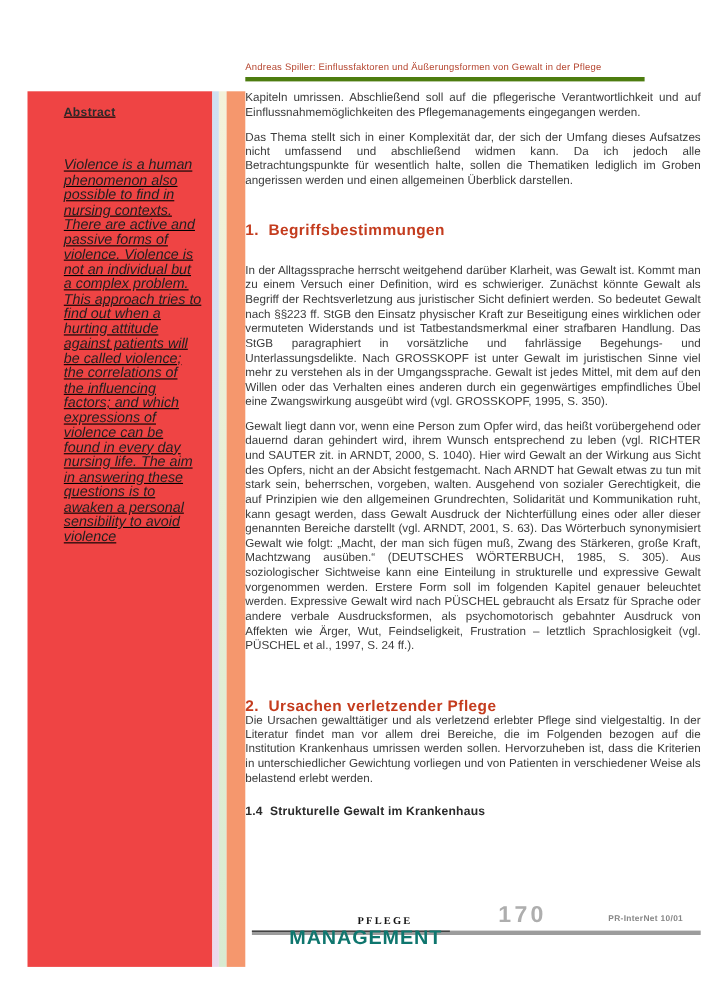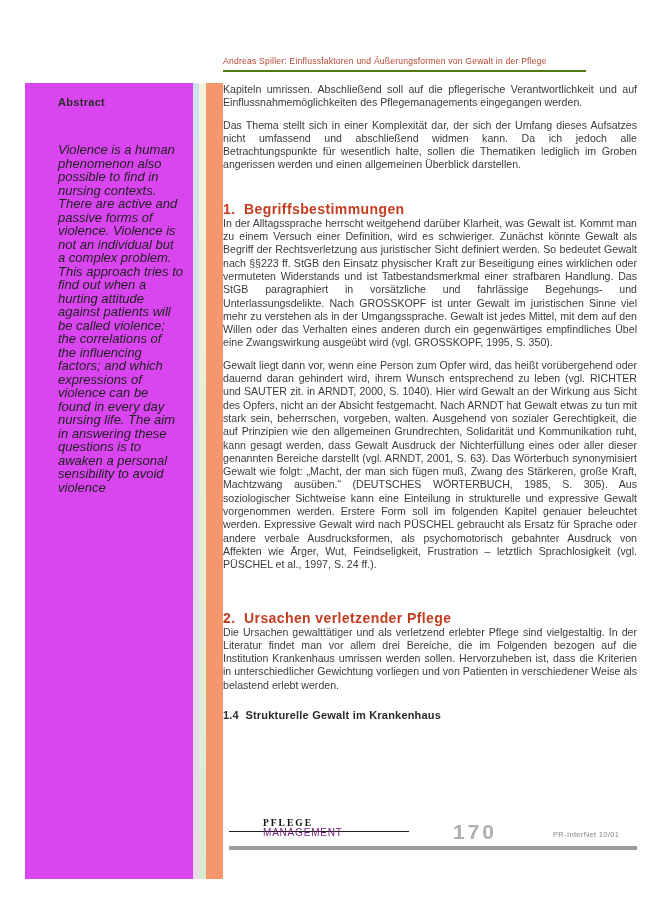--- a/index.html
+++ b/index.html
@@ -6,27 +6,27 @@
   html,body { background:#ffffff; }
   body { font-family:"Liberation Sans", sans-serif; }
   #page {
     position:relative; width:652px; height:907px; background:#ffffff; overflow:hidden;
   }
 
   
   .running-header {
     position:absolute; left:223px; top:56px; width:363px;
     font-size:8.6px; letter-spacing:0.2px; color:#b5452f;
-    border-bottom:2px solid #4d7c0f; padding-bottom:4px;
+    border-bottom:4px solid #4d7c0f; padding-bottom:4px;
   }
 
   
   .sidebar {
     position:absolute; left:25px; top:83px; width:168px; height:796px;
-    background:#d946ef; padding:13px 10px 0 33px;
+    background:#ef4444; padding:13px 10px 0 33px;text-decoration:underline;
   }
   .sidebar-heading { font-size:11px; font-weight:bold; color:#2b2b2b; letter-spacing:0.3px; margin-bottom:35px; }
   .sidebar-question {
     font-style:italic; font-size:9.8px; line-height:13.5px; color:#1f1f1f;
     margin-bottom:29px; white-space:pre-line;
   }
   .sidebar-body {
     font-style:italic; font-size:13px; line-height:13.5px; color:#1f1f1f;
     white-space:pre-line;
   }
@@ -42,46 +42,46 @@
   
   .main { position:absolute; left:223px; top:83px; width:414px; }
   .para {
     font-size:10.6px; line-height:13.3px; text-align:justify;
     color:#3b3b3b; margin-bottom:9px;
   }
   .section-heading {
     font-size:14px; font-weight:bold; color:#c43c1e; letter-spacing:0.4px;
     white-space:pre-wrap;
   }
-  .h-sec1 { margin-top:29px; }
+  .h-sec1 { margin-top:29px; margin-bottom:23px; }
   .h-sec2 { margin-top:38px; }
   .subheading {
     margin-top:17px; font-size:11px; font-weight:600; color:#2b2b2b; letter-spacing:0.2px;
     white-space:pre-wrap;
   }
 
   
   .footer { position:absolute; left:223px; top:817px; width:414px; height:40px; }
   .footer-rule { position:absolute; left:6px; right:0; top:29px; height:4px; background:#9c9c9c; }
-  .logo { position:absolute; left:40px; top:1px; width:112px; text-align:left; }
+  .logo { position:absolute; left:40px; top:16px; width:112px; text-align:right; }
   .logo-line { position:absolute; left:-34px; top:13px; width:180px; border-top:1.5px solid #1f1f1f; }
   .logo-pflege {
     position:relative; font-family:"Liberation Serif", serif; font-size:9.5px; font-weight:bold;
     letter-spacing:2px; color:#141414;
   }
   .logo-management {
-    position:relative; font-size:10px; font-weight:normal; letter-spacing:0.8px;
-    color:#701a75; margin-top:-1px;
+    position:relative; font-size:18px; font-weight:bold; letter-spacing:0.8px;
+    color:#0f766e; margin-top:-1px;
   }
   .page-number {
     position:absolute; left:190px; top:3px; font-size:21px; font-weight:bold;
     letter-spacing:3px; color:#aeaeae;margin-left:40px;
   }
   .issue {
-    position:absolute; left:305px; top:13px; font-size:7.6px; font-weight:normal;
+    position:absolute; left:305px; top:13px; font-size:7.6px; font-weight:bold;
     letter-spacing:0.3px; color:#868686;padding-left:25px;
   }
 </style>
 </head>
 <body>
 
 <div id="page">
 
   <div class="running-header">Andreas Spiller: Einflussfaktoren und Äußerungsformen von Gewalt in der Pflege</div>
 

